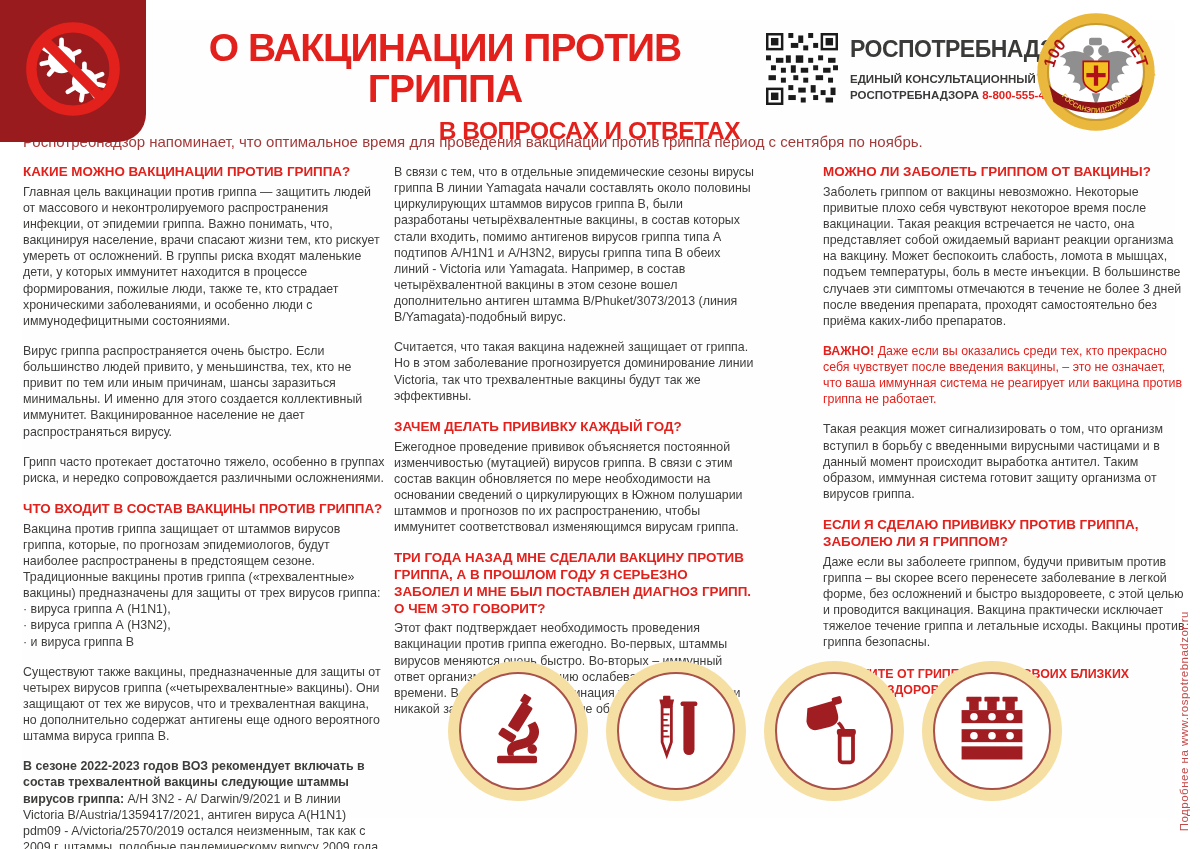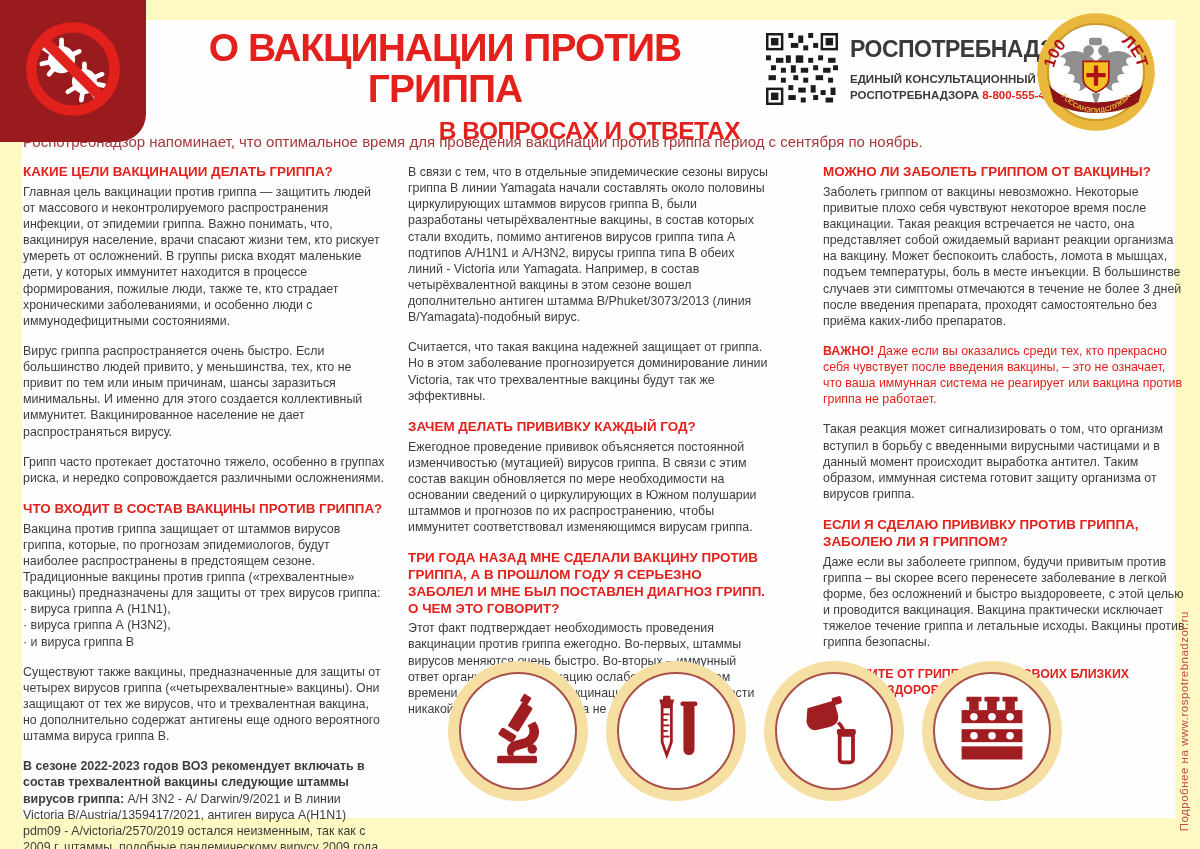--- a/index.html
+++ b/index.html
@@ -1,37 +1,37 @@
 <!DOCTYPE html>
 <html><head>
 <meta charset="utf-8">
 <style>
   html,body{margin:0;padding:0;background:#555;}
-  .poster{position:relative;width:1200px;height:849px;background:#fef9c3;
+  .poster{position:relative;width:1200px;height:849px;background:#ffffff;
     font-family:"Liberation Sans",sans-serif;overflow:hidden;margin:0 auto;}
   .inner{position:absolute;left:22px;top:20px;width:1153px;height:798px;background:#fefefe;}
   
   .badge{position:absolute;left:0;top:0;width:146px;height:142px;background:#9a1b1e;
     border-radius:0 0 28px 0;z-index:5;display:flex;align-items:center;justify-content:center;}
   
   .title-wrap{position:absolute;left:150px;top:28px;width:590px;text-align:center;}
   .title-1{color:#e2211c;font-weight:bold;font-size:39px;letter-spacing:-1px;line-height:1.05;}
   .title-2{color:#e2211c;font-weight:bold;font-size:24.5px;letter-spacing:-0.5px;margin-top:7px;text-align:right;}
   .qr{position:absolute;left:766px;top:33px;}
   .org-block{position:absolute;left:850px;top:36px;width:230px;}
   .org-name{font-size:23px;font-weight:bold;color:#3a3a39;letter-spacing:-0.5px;}
   .org-sub{font-size:11.5px;font-weight:bold;color:#3a3a39;margin-top:9px;line-height:1.35;}
   .org-phone{color:#e2211c;}
   .emblem{position:absolute;left:1032px;top:8px;}
   
   .intro{position:absolute;left:23px;top:133px;width:1100px;color:#a33a3a;font-size:15px;}
   
   .col{position:absolute;top:164px;width:362px;font-size:12.4px;line-height:1.3;color:#3d3d3b;}
   .col-1{left:23px;}
-  .col-2{left:408px;}
+  .col-2{left:394px;}
   .col-3{left:775px;margin-left:48px;}
   .qhead{color:#e2211c;font-size:13.4px;font-weight:bold;line-height:1.25;margin:15px 0 3px;}
   .col > .qhead:first-child{margin-top:0;}
   .para{margin:0 0 14px;white-space:pre-line;}
   .para b{font-weight:bold;}
   .para.red{color:#e2211c;}
   .closing{color:#e2211c;font-weight:bold;white-space:pre-line;margin-top:16px;}
   
   .icon-circle{position:absolute;top:661px;width:140px;height:140px;border-radius:50%;
     background:#f6dfa3;}
@@ -170,21 +170,21 @@
       <path d="M16,72 C32,94 88,94 104,72 L100,88 C82,102 38,102 20,88 Z" fill="#8e1418"></path>
       <text font-size="6.5" font-weight="bold" fill="#e9b83d" font-family="Liberation Sans,sans-serif">
         <textPath href="#arcBot" startOffset="11%">ГОССАНЭПИДСЛУЖБА</textPath>
       </text>
     </svg>
   </div>
 
   <div class="intro">Роспотребнадзор напоминает, что оптимальное время для проведения вакцинации против гриппа период с сентября по ноябрь.</div>
 
   <div class="col col-1">
-    <div class="qhead">КАКИЕ ЦЕЛИ ВАКЦИНАЦИИ ДЕЛАТЬ ГРИППА?</div>
+    <div class="qhead">КАКИЕ МОЖНО ВАКЦИНАЦИИ ПРОТИВ ГРИППА?</div>
     <p class="para">Главная цель вакцинации против гриппа — защитить людей от массового и неконтролируемого распространения инфекции, от эпидемии гриппа. Важно понимать, что, вакцинируя население, врачи спасают жизни тем, кто рискует умереть от осложнений. В группы риска входят маленькие дети, у которых иммунитет находится в процессе формирования, пожилые люди, также те, кто страдает хроническими заболеваниями, и особенно люди с иммунодефицитными состояниями.</p>
     <p class="para">Вирус гриппа распространяется очень быстро. Если большинство людей привито, у меньшинства, тех, кто не привит по тем или иным причинам, шансы заразиться минимальны. И именно для этого создается коллективный иммунитет. Вакцинированное население не дает распространяться вирусу.</p>
     <p class="para">Грипп часто протекает достаточно тяжело, особенно в группах риска, и нередко сопровождается различными осложнениями.</p>
     <div class="qhead">ЧТО ВХОДИТ В СОСТАВ ВАКЦИНЫ ПРОТИВ ГРИППА?</div>
     <p class="para">Вакцина против гриппа защищает от штаммов вирусов гриппа, которые, по прогнозам эпидемиологов, будут наиболее распространены в предстоящем сезоне. Традиционные вакцины против гриппа («трехвалентные» вакцины) предназначены для защиты от трех вирусов гриппа:
 · вируса гриппа А (H1N1),
 · вируса гриппа А (H3N2),
 · и вируса гриппа В</p>
     <p class="para">Существуют также вакцины, предназначенные для защиты от четырех вирусов гриппа («четырехвалентные» вакцины). Они защищают от тех же вирусов, что и трехвалентная вакцина, но дополнительно содержат антигены еще одного вероятного штамма вируса гриппа В.</p>
     <p class="para"><b>В сезоне 2022-2023 годов ВОЗ рекомендует включать в состав трехвалентной вакцины следующие штаммы вирусов гриппа: </b><span>А/Н 3N2 - А/ Darwin/9/2021 и В линии Victoria B/Austria/1359417/2021, антиген вируса A(H1N1) pdm09 - A/victoria/2570/2019 остался неизменным, так как с 2009 г. штаммы, подобные пандемическому вирусу 2009 года A(H1N1) pdm09, продолжают активно циркулировать среди населения.</span></p>

